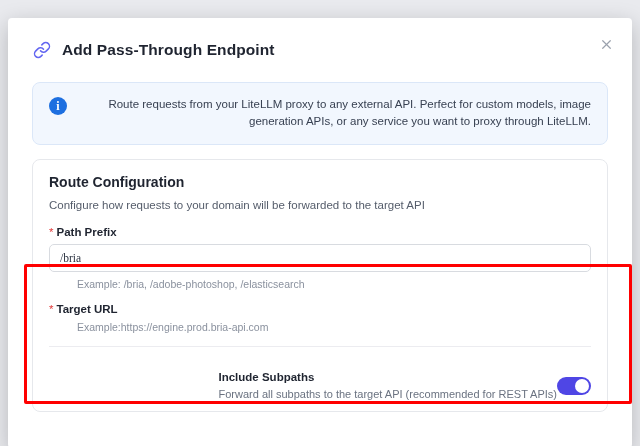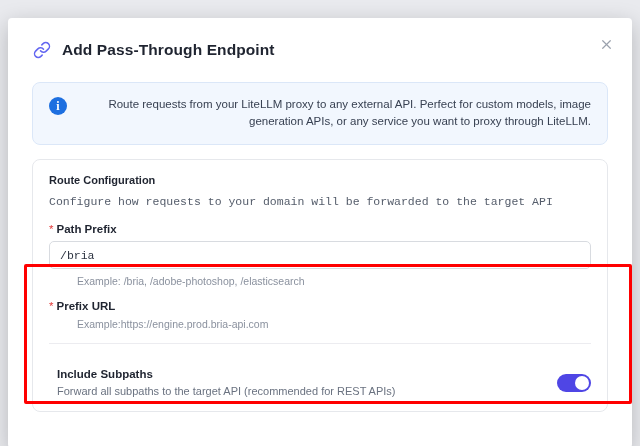--- a/index.html
+++ b/index.html
@@ -107,30 +107,29 @@
     margin: 14px 24px 0 24px;
     border: 1px solid #e6e8ec;
     border-radius: 8px;
     padding: 14px 16px 12px 16px;
     box-sizing: border-box;
     height: 253px;
     position: relative;
     overflow: hidden;
   }
   .section-title {
-    font-size: 11px;
+    font-size: 14px;
     font-weight: bold;
     color: #1f2430;
     margin-bottom: 9px;
   }
   .section-sub {
     font-size: 11.5px;
     color: #555d6b;
     margin-bottom: 15px;
-    font-family: Liberation Mono, monospace;
   }
 
   .field-label {
     font-size: 11.5px;
     font-weight: bold;
     color: #1f2430;
     margin-bottom: 6px;
   }
   .req {
     color: #e23b3b;
@@ -139,21 +138,21 @@
   }
   .text-input {
     width: 100%;
     height: 28px;
     box-sizing: border-box;
     border: 1px solid #d8dbe0;
     border-radius: 5px;
     padding: 0 10px;
     font-size: 11.5px;
     color: #2b3240;
-    font-family: Liberation Mono, monospace;
+    font-family: Liberation Serif, serif;
     background: #ffffff;
     outline: none;
   }
   .text-input.focused {
     border: 1px solid #6f74e8;
     box-shadow: 0 0 0 2px rgba(111,116,232,0.12);
   }
   .field-hint {
     font-size: 10.5px;
     color: #8a919e;
@@ -163,21 +162,21 @@
   .field-block { margin-bottom: 13px; }
 
   .divider {
     border-top: 1px solid #ececf0;
     margin: 6px 0 0 0;
   }
 
   .subpath-row {
     display: flex;
     align-items: flex-start;
-    justify-content: space-between;
+    justify-content: flex-end;
     padding-top: 24px;
     margin-left: 8px;
   }
   .subpath-label {
     font-size: 11.5px;
     font-weight: bold;
     color: #1f2430;
     margin-bottom: 5px;
   }
   .subpath-desc {
@@ -254,21 +253,21 @@
     <div class="field-block">
       <div class="field-label">
         <span class="req">*</span><span>Path Prefix</span>
       </div>
       <input class="text-input" type="text" value="/bria" style="">
       <div class="field-hint">Example: /bria, /adobe-photoshop, /elasticsearch</div>
     </div>
 
     <div class="field-block">
       <div class="field-label">
-        <span class="req">*</span><span>Prefix URL</span>
+        <span class="req">*</span><span>Target URL</span>
       </div>
       <div class="field-hint">Example:https://engine.prod.bria-api.com</div>
     </div>
 
     <div class="divider"></div>
 
     <div class="subpath-row">
       <div>
         <div class="subpath-label">Include Subpaths</div>
         <div class="subpath-desc">Forward all subpaths to the target API (recommended for REST APIs)</div>

